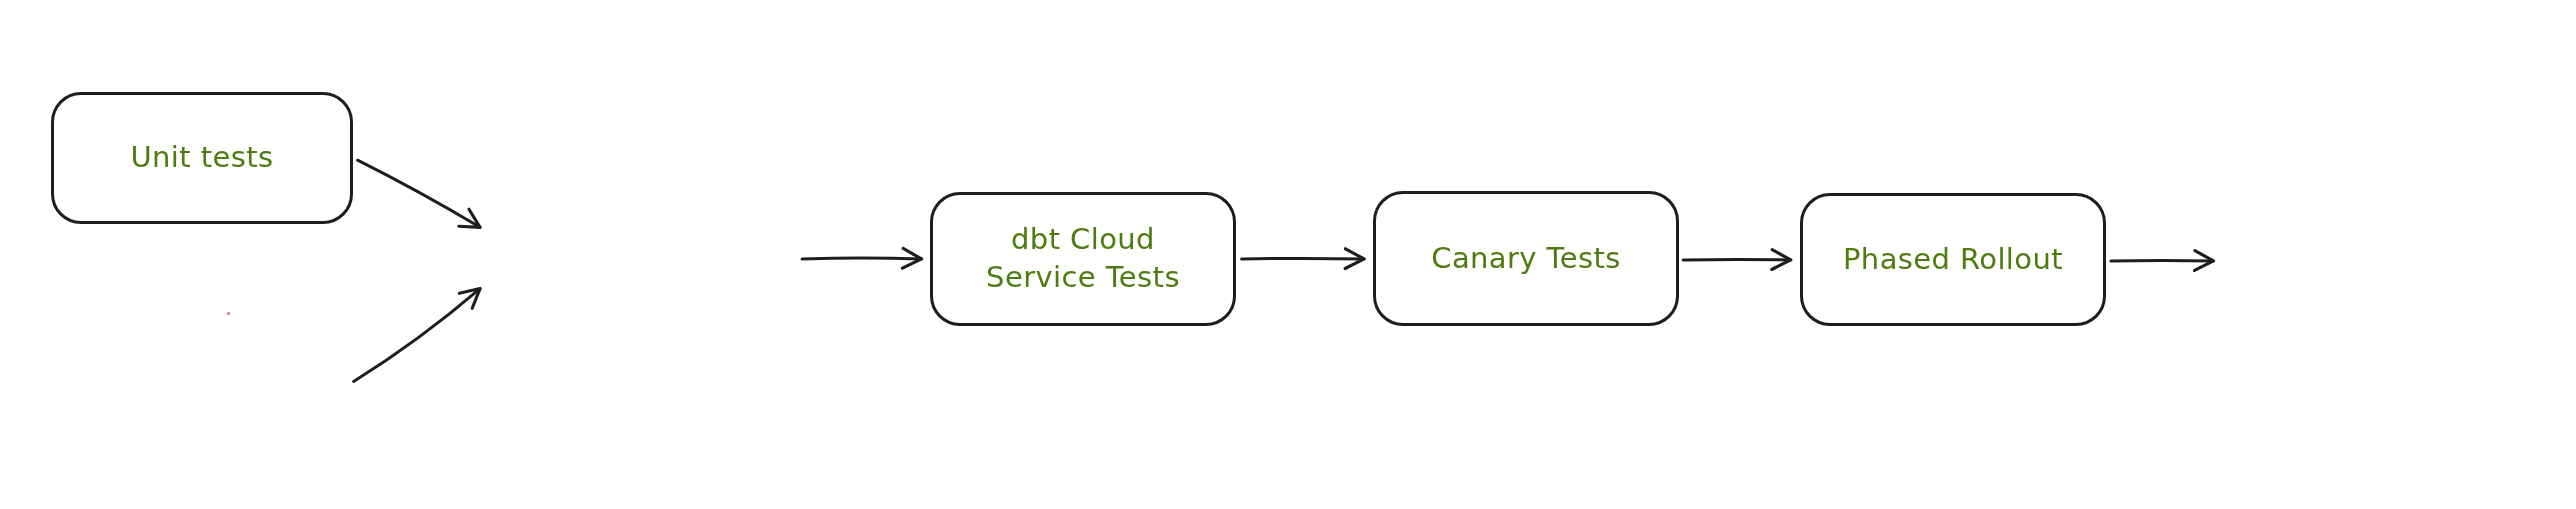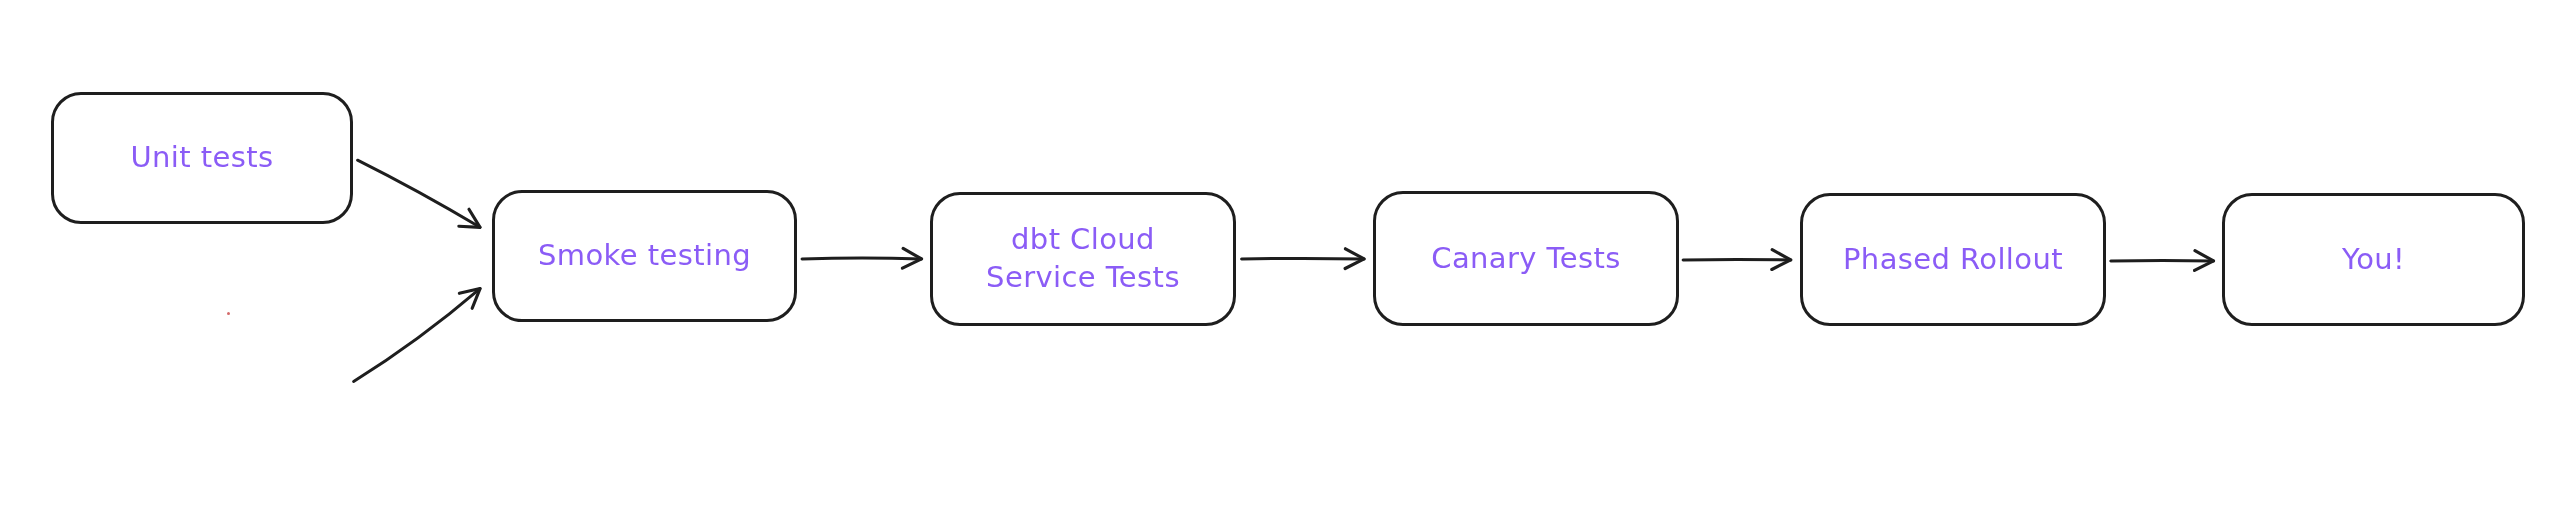--- a/index.html
+++ b/index.html
@@ -26,21 +26,21 @@
     position: absolute;
     box-sizing: border-box;
     background: #ffffff;
     border: 3.5px solid #1e1e1e;
     border-radius: 30px;
     display: flex;
     align-items: center;
     justify-content: center;
   }
   .node-label {
-    color: #8b5cf6;
+    color: #4d7c0f;
     font-size: 29px;
     line-height: 1.3;
     letter-spacing: 0.4px;
     text-align: center;
     white-space: pre-line;
   }
   .artifact-dot {
     position: absolute;
     left: 227px;
     top: 312px;
@@ -68,37 +68,31 @@
     <path d="M1257,262 Q1319,261 1381,262" fill="none" stroke="#1e1e1e" stroke-width="3" stroke-linecap="round" marker-end="url(#arrowhead)"></path>
     <path d="M1704,263 Q1759,262 1813,263" fill="none" stroke="#1e1e1e" stroke-width="3" stroke-linecap="round" marker-end="url(#arrowhead)"></path>
     <path d="M2137,264 Q2190,263 2241,264" fill="none" stroke="#1e1e1e" stroke-width="3" stroke-linecap="round" marker-end="url(#arrowhead)"></path>
   </svg>
 
   <div class="node" style="left:51px; top:92px; width:302px; height:132px;">
     <span class="node-label">Unit tests</span>
   </div>
 
 
-  <div class="node" style="left:492px; top:190px; width:305px; height:132px;">
-    <span class="node-label">Smoke testing</span>
-  </div>
 
   <div class="node" style="left:1373px; top:191px; width:306px; height:135px;">
     <span class="node-label">Canary Tests</span>
   </div>
 
   <div class="node" style="left:930px; top:192px; width:306px; height:134px;">
     <span class="node-label">dbt Cloud
 Service Tests</span>
   </div>
 
   <div class="node" style="left:1800px; top:193px; width:306px; height:133px;">
     <span class="node-label">Phased Rollout</span>
   </div>
 
-  <div class="node" style="left:2222px; top:193px; width:303px; height:133px;">
-    <span class="node-label">You!</span>
-  </div>
 
   <div class="artifact-dot"></div>
 
 </div>
 
 
 </body></html>

